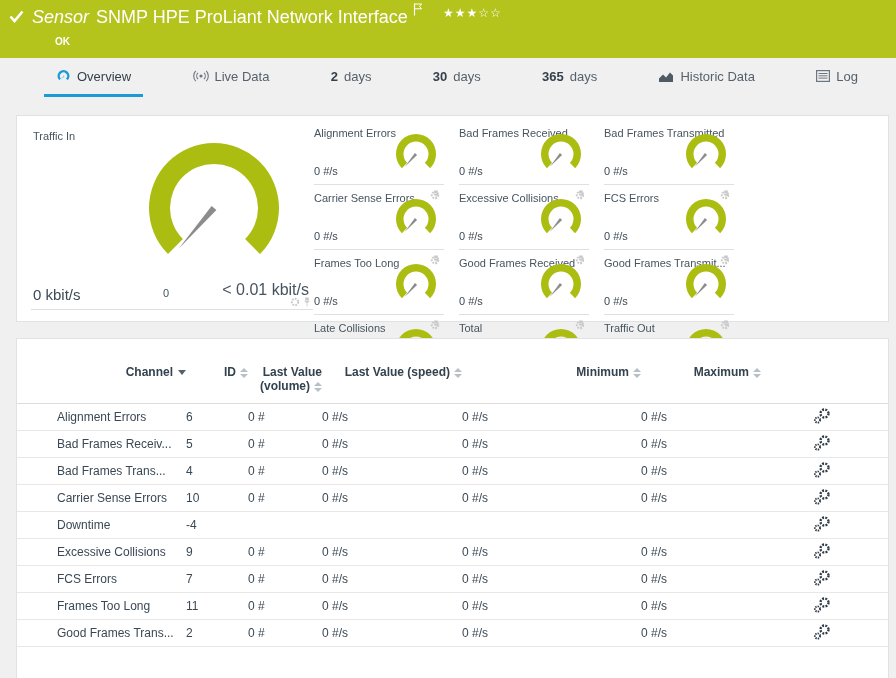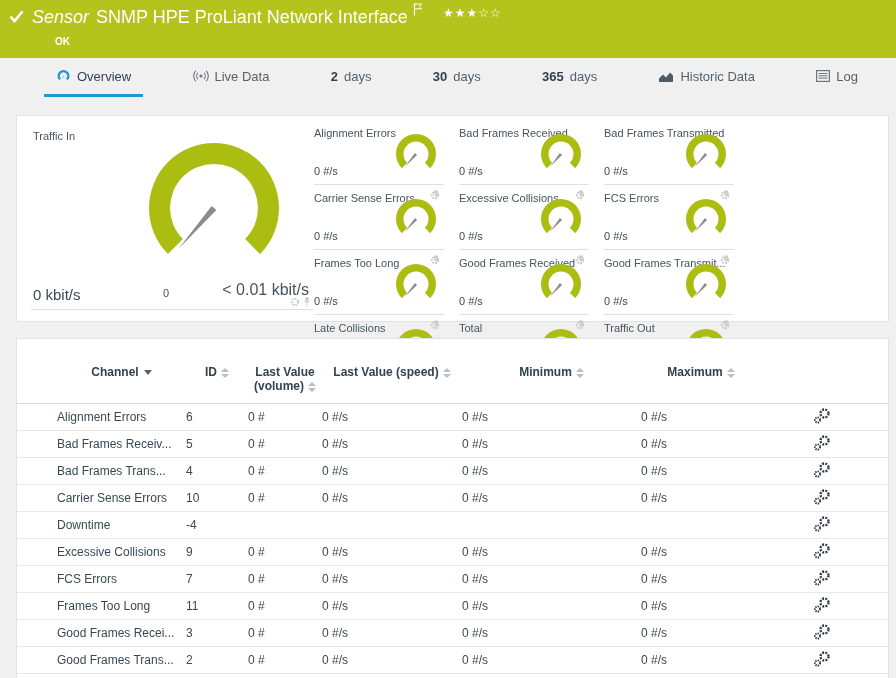--- a/index.html
+++ b/index.html
@@ -48,21 +48,21 @@
     overflow:hidden; max-width:128px; }
   .gcell svg { position:absolute; right:2px; top:8px; }
   .gcell .gval { position:absolute; left:0; bottom:7px; font-size:11px; color:#3c4a55; }
 
   
   table.channels { width:871px; border-collapse:collapse; table-layout:fixed; }
   table.channels col.c-chan { width:169px; } table.channels col.c-id { width:62px; }
   table.channels col.c-vol { width:74px; }  table.channels col.c-spd { width:140px; }
   table.channels col.c-min { width:179px; } table.channels col.c-max { width:120px; }
   table.channels col.c-ico { width:127px; }
-  table.channels th { font-size:12px; font-weight:bold; color:#33424e; text-align:center;
+  table.channels th { font-size:12px; font-weight:bold; color:#33424e; text-align:right;
     padding:26px 0 10px 0; border-bottom:1px solid #dcdcdc; vertical-align:top; }
   table.channels th.num, table.channels td.num { }
   table.channels th:first-child, table.channels td:first-child { padding-left:40px; }
   table.channels td { font-size:12px; color:#3a4854; height:27px; padding:0;
     border-bottom:1px solid #e8e8e8; white-space:nowrap; overflow:hidden; }
   table.channels td.num { padding-right:16px; }
   table.channels td.ico { padding-left:52px; }
   .sort { display:inline-flex; flex-direction:column; vertical-align:middle; margin-left:4px; }
   .sort i { width:0; height:0; border-left:4px solid transparent; border-right:4px solid transparent; }
   .sort i.up   { border-bottom:4px solid #b8c0c6; margin-bottom:2px; }
@@ -508,34 +508,20 @@
     <td class="num">0 #/s</td>
     <td class="num">0 #/s</td>
     <td class="ico">
       <svg width="18" height="18" viewBox="0 0 18 18">
         <circle cx="11.5" cy="6.5" r="4" fill="none" stroke="#2e3b47" stroke-width="2.4" stroke-dasharray="1.9 1.3"></circle>
         <circle cx="4.5" cy="13" r="2.6" fill="none" stroke="#2e3b47" stroke-width="1.9" stroke-dasharray="1.4 1"></circle>
       </svg>
     </td>
   </tr>
 
-  <tr>
-    <td>Good Frames Recei...</td>
-    <td>3</td>
-    <td class="num">0 #</td>
-    <td class="num">0 #/s</td>
-    <td class="num">0 #/s</td>
-    <td class="num">0 #/s</td>
-    <td class="ico">
-      <svg width="18" height="18" viewBox="0 0 18 18">
-        <circle cx="11.5" cy="6.5" r="4" fill="none" stroke="#2e3b47" stroke-width="2.4" stroke-dasharray="1.9 1.3"></circle>
-        <circle cx="4.5" cy="13" r="2.6" fill="none" stroke="#2e3b47" stroke-width="1.9" stroke-dasharray="1.4 1"></circle>
-      </svg>
-    </td>
-  </tr>
 
   <tr>
     <td>Good Frames Trans...</td>
     <td>2</td>
     <td class="num">0 #</td>
     <td class="num">0 #/s</td>
     <td class="num">0 #/s</td>
     <td class="num">0 #/s</td>
     <td class="ico">
       <svg width="18" height="18" viewBox="0 0 18 18">

